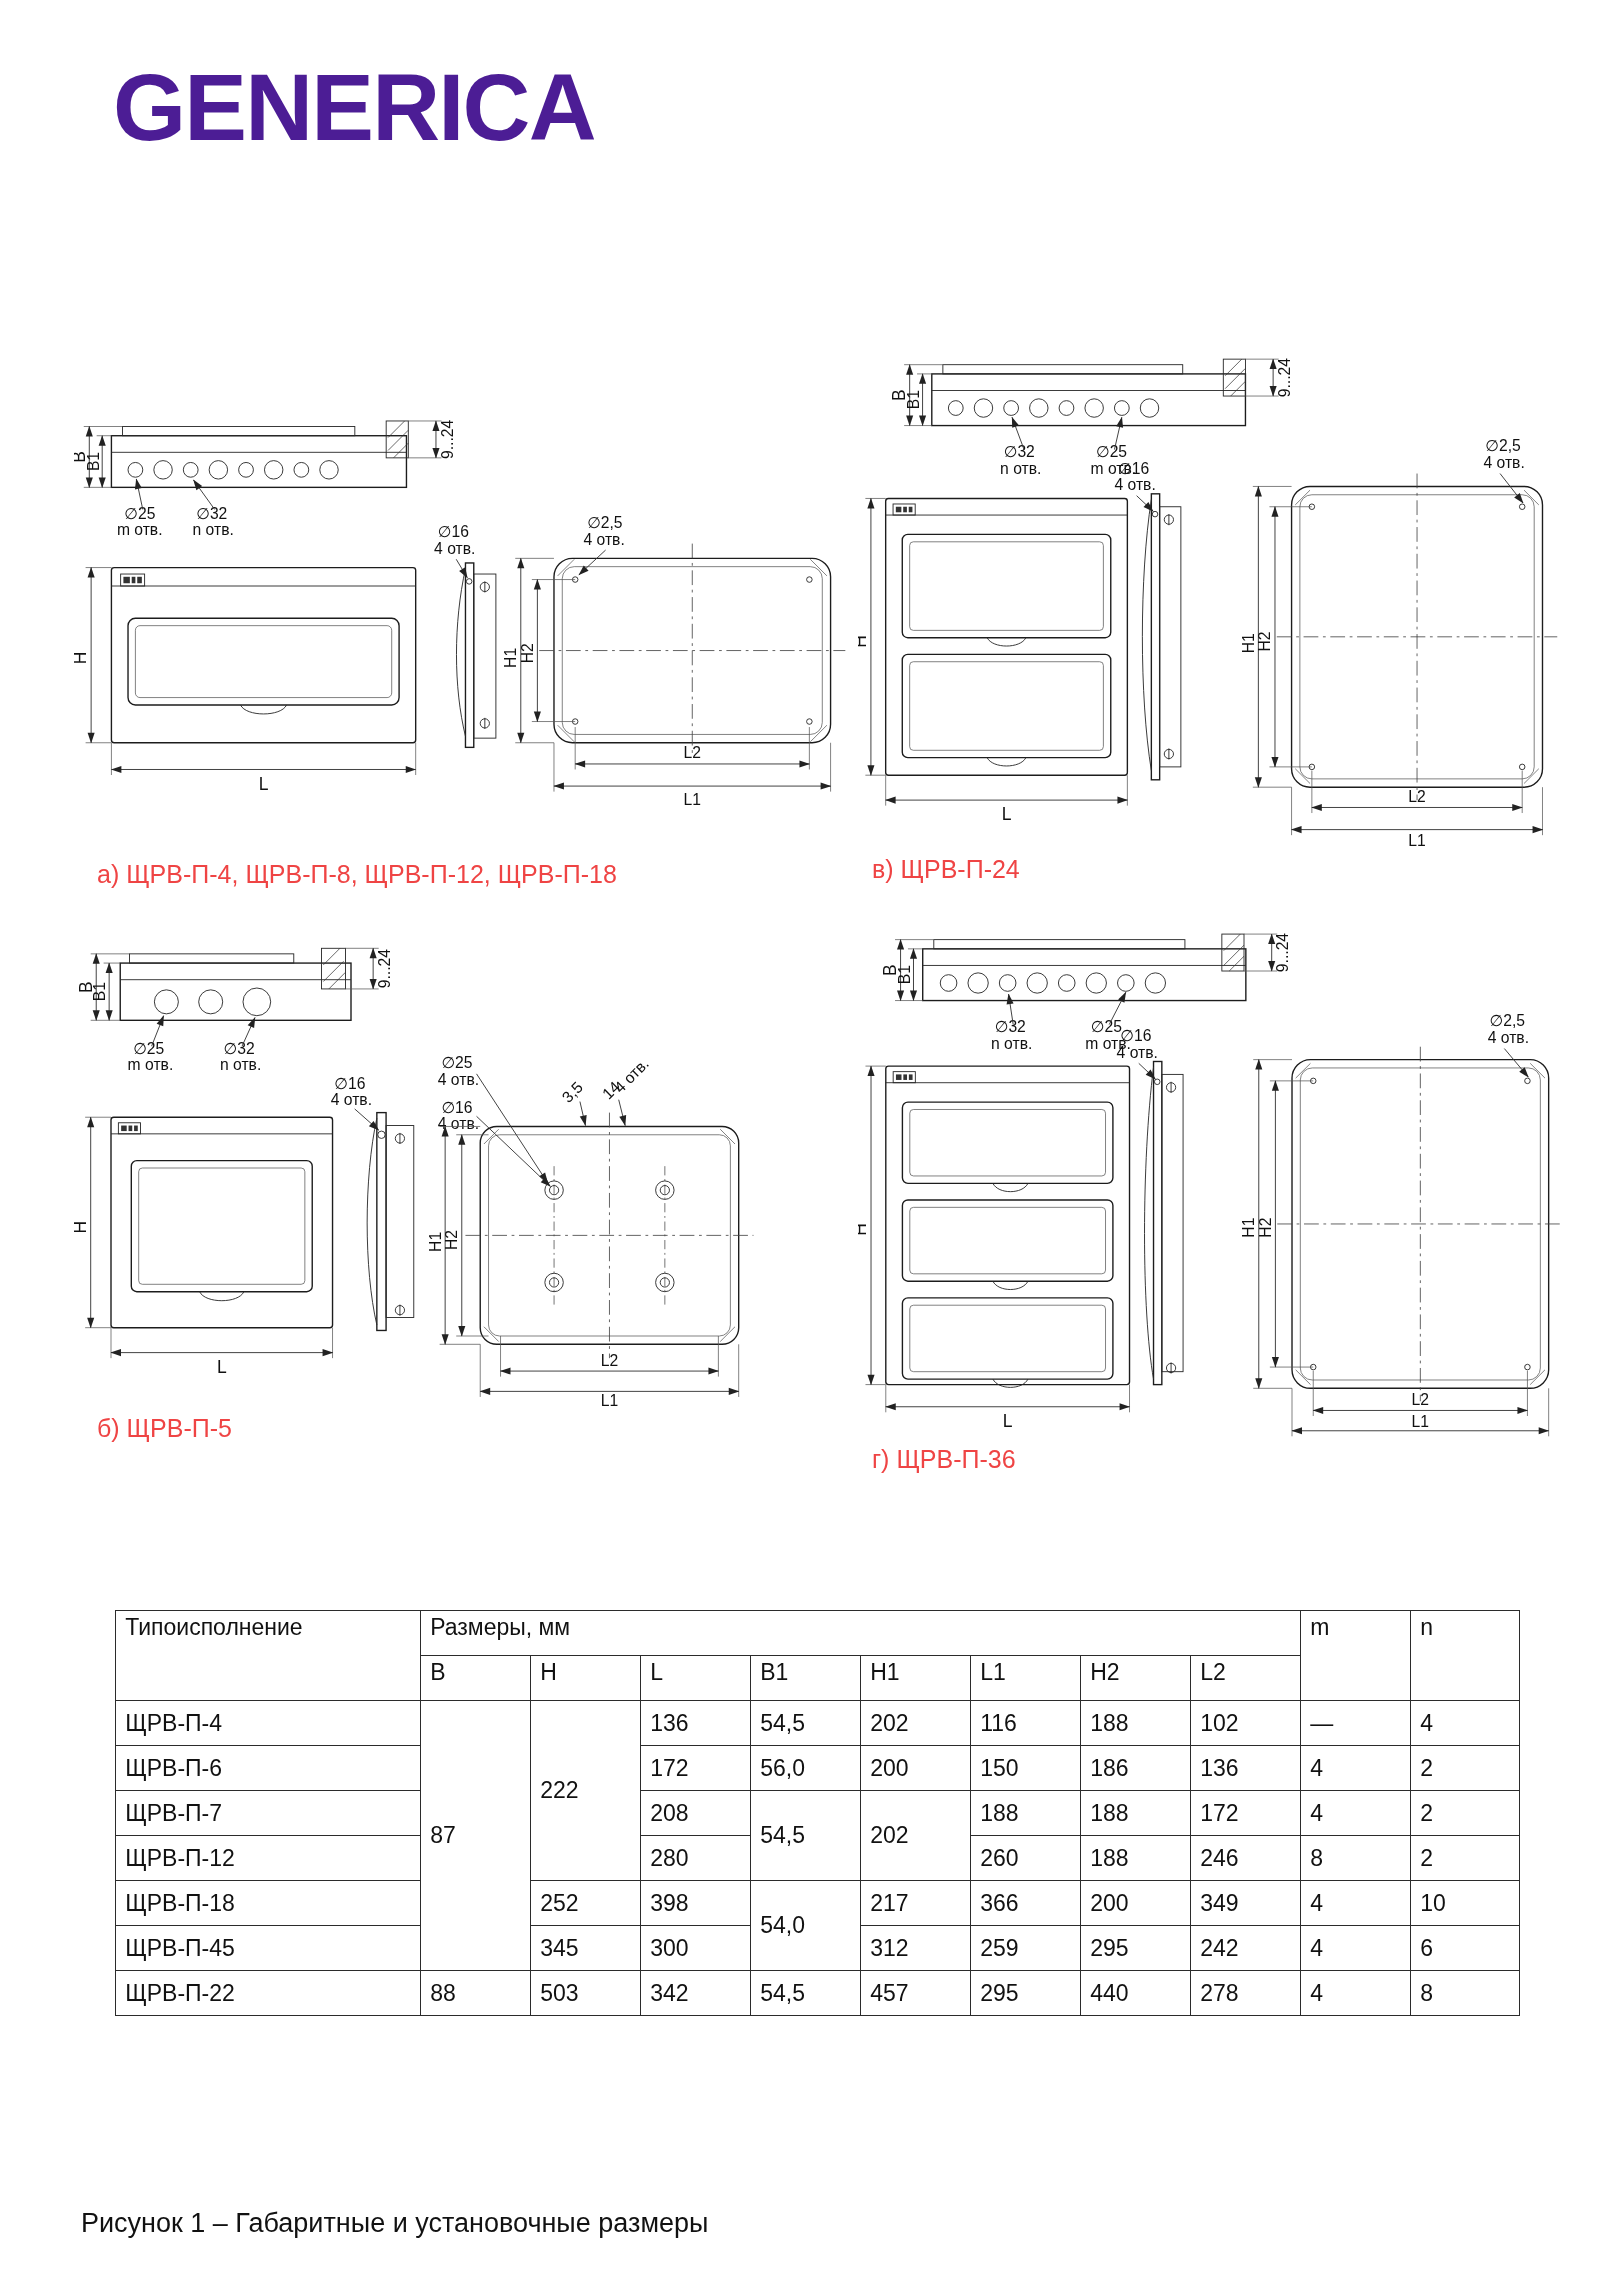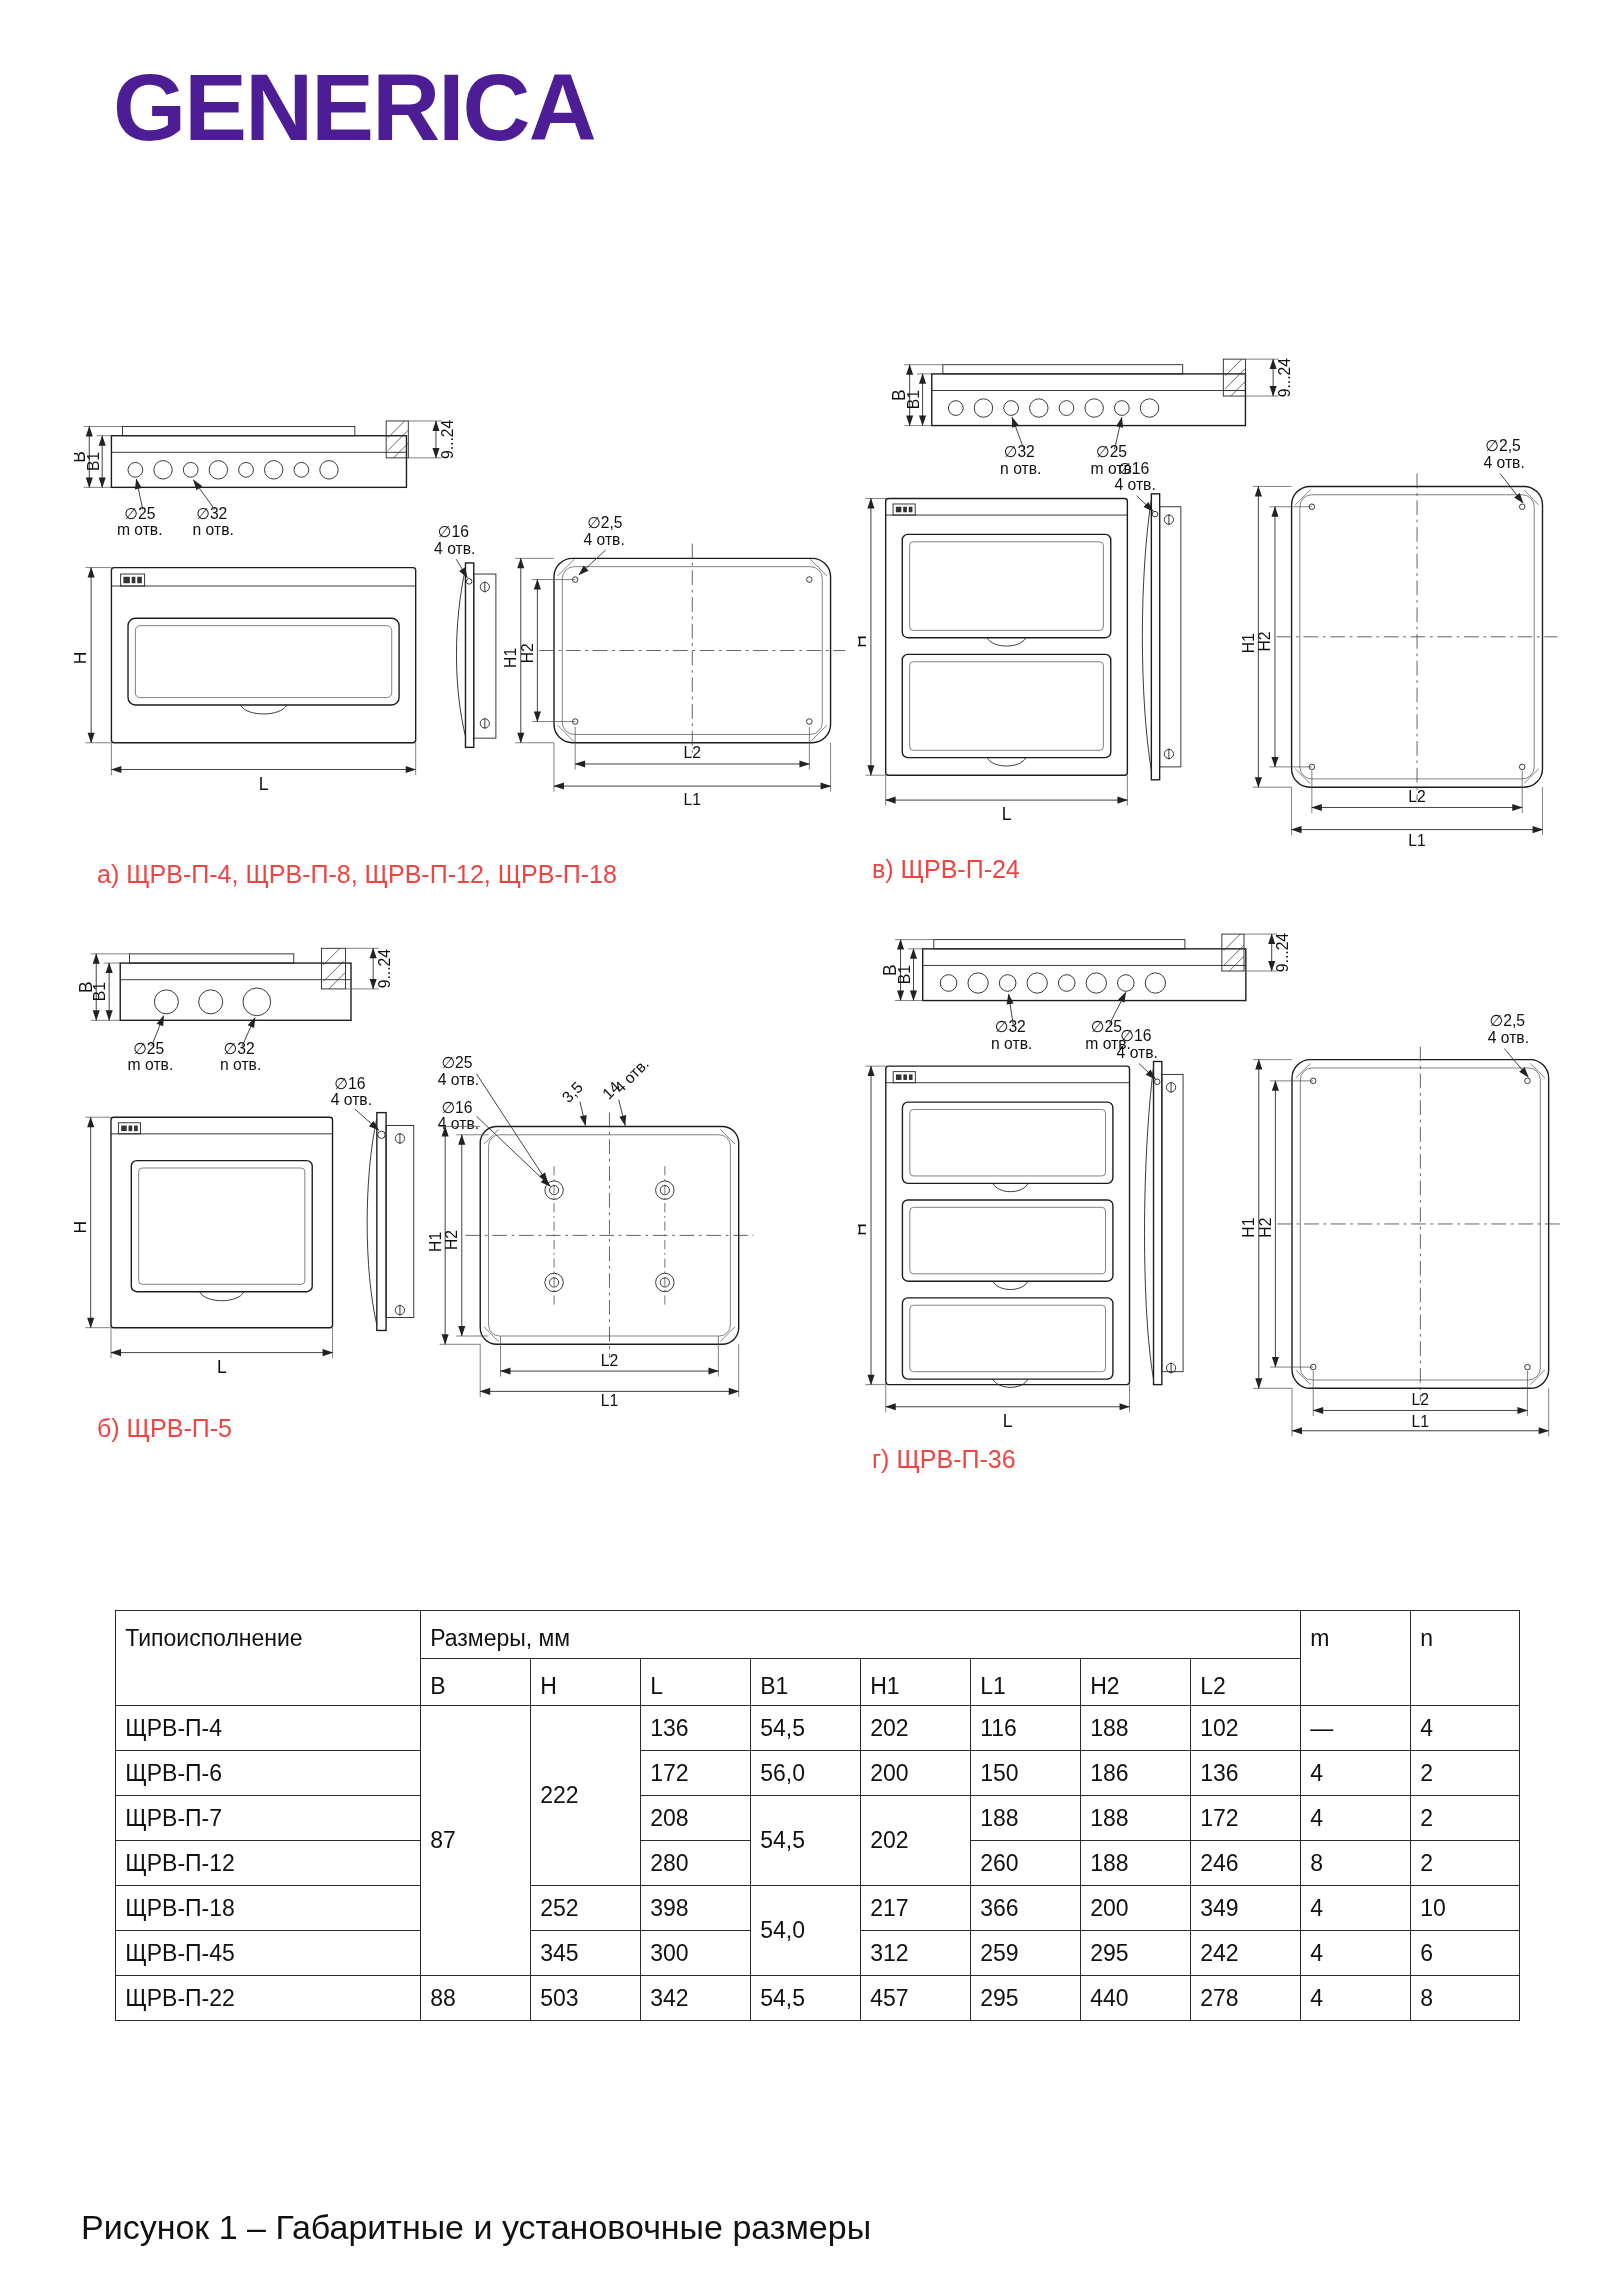--- a/index.html
+++ b/index.html
@@ -17,24 +17,24 @@
   .cl   { fill:none; stroke:#444; stroke-width:0.9; stroke-dasharray:16 5 3 5; }
   .cl2  { fill:none; stroke:#444; stroke-width:0.8; stroke-dasharray:10 4 2 4; }
   .hatch{ stroke:#333; stroke-width:0.8; }
   .t    { font-family:"Liberation Sans",sans-serif; font-size:19px; fill:#111; }
   .ts   { font-size:17px; }
 
   .figcap { position:absolute; font-size:25px; color:#ef4444; }
 
   table.dims { position:absolute; left:115px; top:1610px; width:1402px; border-collapse:collapse; table-layout:fixed; font-size:23px; }
   .dims th, .dims td { border:0.9px solid #2b2b2b; font-weight:normal; text-align:left; padding:5.5px 9.2px; height:45px; overflow:hidden; }
-  .dims th { vertical-align:top; padding-top:14px; }
+  .dims th { vertical-align:top; padding-top:3px; }
   .dims td { vertical-align:middle; }
 
-  .caption-bottom { position:absolute; left:81px; top:2208px; font-size:34px; }
+  .caption-bottom { position:absolute; left:81px; top:2208px; font-size:27px; }
 </style>
 </head>
 <body>
 
 <div class="logo">GENERICA</div>
 
 <svg class="fig" style="left:74px;top:397px" width="794" height="461" viewBox="0 0 860 500">
   <defs>
     <marker id="arr" viewBox="0 0 10 8" markerWidth="12" markerHeight="10" refX="9.5" refY="4" orient="auto-start-reverse">
       <path d="M0.5,0.8 L10,4 L0.5,7.2 z" fill="#222"></path>

